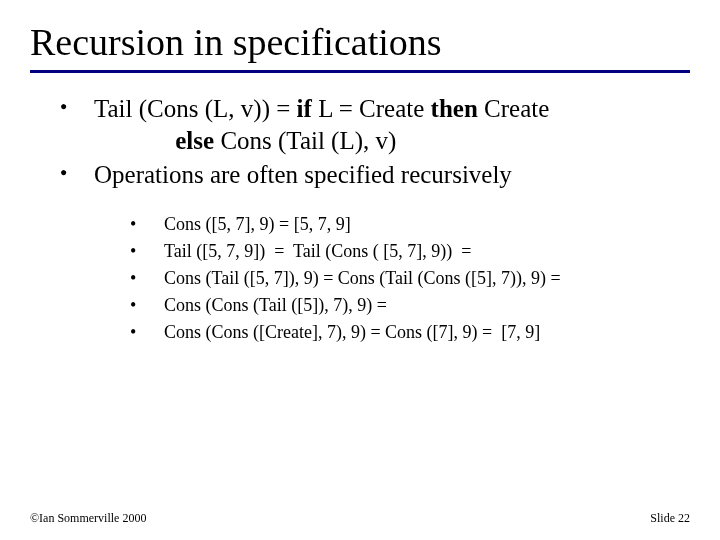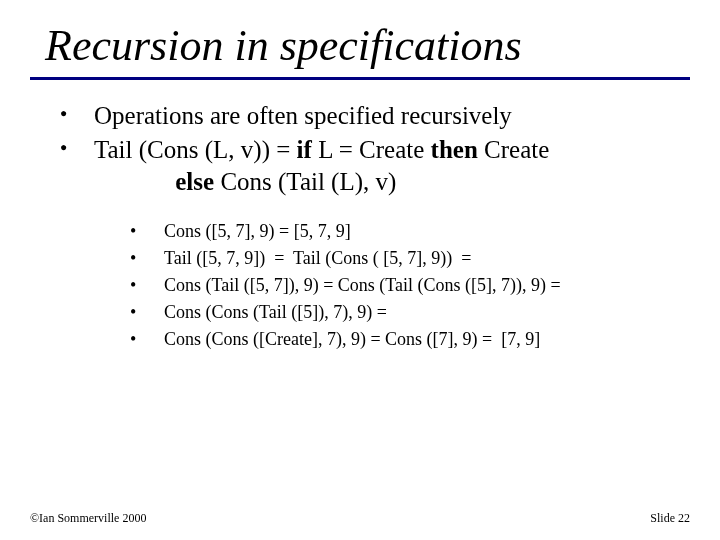--- a/index.html
+++ b/index.html
@@ -14,25 +14,24 @@
     overflow: hidden;
   }
   .slide {
     width: 720px;
     height: 540px;
     position: relative;
     box-sizing: border-box;
     padding: 20px 30px 0 30px;
   }
   .title {
-    font-size: 44px;
+    font-size: 38px;
     font-weight: normal;
-    margin: 0 0 4px 15px;
+    margin: 0 0 4px 0;
     padding-bottom: 2px;
-    font-style: italic;
   }
   .title-rule {
     border: none;
     border-top: 3px solid #000080;
     margin: 0 0 20px 0;
   }
   .main-list {
     list-style: none;
     margin: 12px 0 0 30px;
     padding: 0;
@@ -92,25 +91,25 @@
 </head>
 <body>
 
 <div class="slide">
 
   <h1 class="title">Recursion in specifications</h1>
   <hr class="title-rule">
 
   <ul class="main-list">
     <li>
-      <span>Operations are often specified recursively</span>
+      <span>Tail (Cons (L, v)) = </span><span class="kw">if</span><span> L = Create </span><span class="kw">then</span><span> Create</span><br>
+      <span>&nbsp;&nbsp;&nbsp;&nbsp;&nbsp;&nbsp;&nbsp;&nbsp;&nbsp;&nbsp;&nbsp;&nbsp;&nbsp;</span><span class="kw">else</span><span> Cons (Tail (L), v)</span>
     </li>
     <li>
-      <span>Tail (Cons (L, v)) = </span><span class="kw">if</span><span> L = Create </span><span class="kw">then</span><span> Create</span><br>
-      <span>&nbsp;&nbsp;&nbsp;&nbsp;&nbsp;&nbsp;&nbsp;&nbsp;&nbsp;&nbsp;&nbsp;&nbsp;&nbsp;</span><span class="kw">else</span><span> Cons (Tail (L), v)</span>
+      <span>Operations are often specified recursively</span>
     </li>
   </ul>
 
   <ul class="sub-list">
     <li>Cons ([5, 7], 9) = [5, 7, 9]</li>
     <li>Tail ([5, 7, 9]) &nbsp;=&nbsp; Tail (Cons ( [5, 7], 9)) &nbsp;=</li>
     <li>Cons (Tail ([5, 7]), 9) = Cons (Tail (Cons ([5], 7)), 9) =</li>
     <li>Cons (Cons (Tail ([5]), 7), 9) =</li>
     <li>Cons (Cons ([Create], 7), 9) = Cons ([7], 9) = &nbsp;[7, 9]</li>
   </ul>

